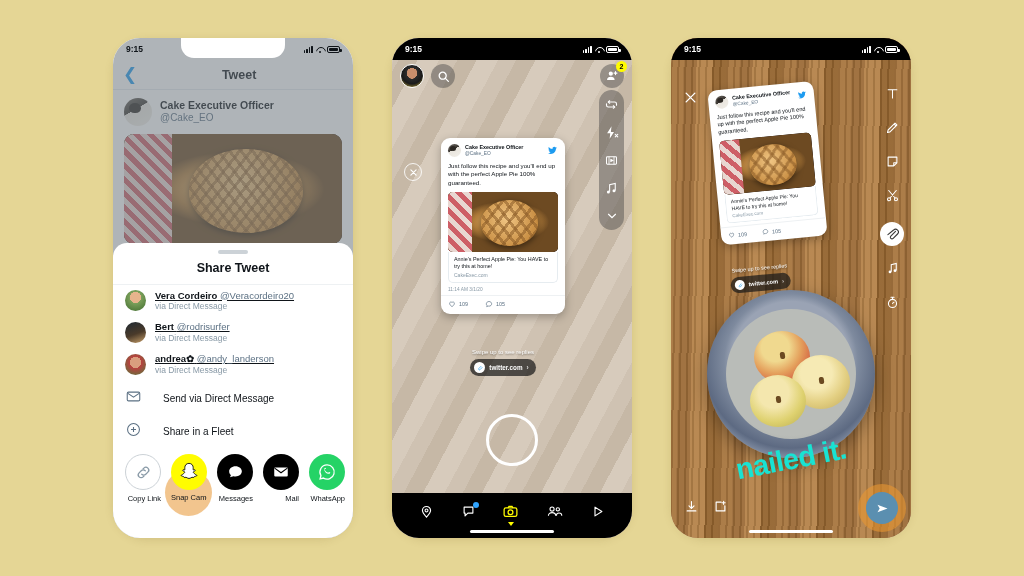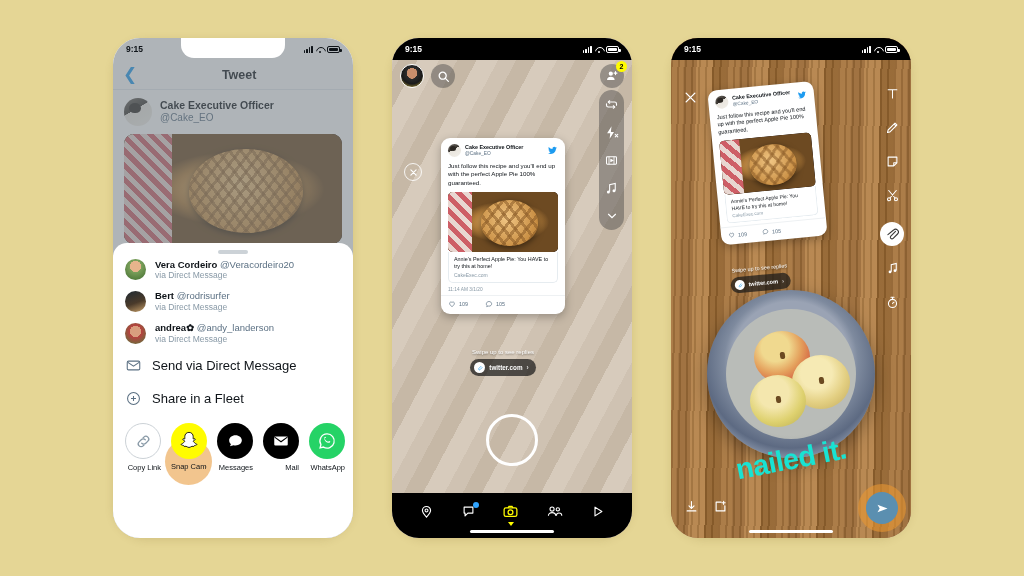--- a/index.html
+++ b/index.html
@@ -88,24 +88,24 @@
     display:flex; flex-direction:column; }
   .grab { width:30px; height:3.5px; border-radius:2px; background:#ccd2d7; margin:7px auto 0; }
   .sheet-title { text-align:center; font-size:12.5px; font-weight:bold; padding:7px 0 9px;
     border-bottom:1px solid #eef1f3; color:#0f1419; }
   .person { display:flex; align-items:center; gap:9px; padding:5px 12px; }
   .p-av { width:21px; height:21px; border-radius:50%; flex:0 0 auto; }
   .p-av.a1{background:radial-gradient(circle at 50% 35%,#e6b48c 0 32%,#7ba05b 33%,#3f6b2e 100%);}
   .p-av.a2{background:linear-gradient(160deg,#1f2a33 0%,#4a3a2a 55%,#c8a06a 100%);}
   .p-av.a3{background:radial-gradient(circle at 50% 40%,#d99e7e 0 34%,#b8413f 35%,#4f7b3a 100%);}
   .p-txt { line-height:1.22; }
-  .p-name { font-size:9.5px; font-weight:bold; color:#0f1419; }
+  .p-name { font-size:9.5px; font-weight:bold; color:#0f1419;text-decoration:underline; }
   .p-name span { font-weight:normal; color:#5b7083; }
   .p-sub { font-size:8.5px; color:#8899a6; }
-  .action { display:flex; align-items:center; gap:11px; padding:9px 13px; font-size:13px; color:#0f1419; }
+  .action { display:flex; align-items:flex-end; gap:22px; padding:9px 13px; font-size:10px; color:#0f1419; }
   .a-ico { width:15px; height:15px; flex:0 0 auto; color:#5b7083; }
   .apps { display:flex; gap:10px; padding:8px 12px 2px; position:relative; }
   .app { width:36px; text-align:right; position:relative; flex:0 0 auto; }
   .app-c { width:36px; height:36px; border-radius:50%; display:flex; align-items:center;
     justify-content:center; position:relative; }
   .app-lbl { font-size:7.5px; color:#0f1419; margin-top:4px; white-space:nowrap;
     overflow:hidden; text-overflow:clip; }
   .c-link{border:1px solid #ccd2d7;background:#fff;}
   .c-snap{background:#fffc00;}
   .c-msg{background:#000;}
@@ -253,20 +253,21 @@
           </div>
           <div class="tw-photo">
               <div class="pie-img"></div>
             </div>
         </div>
 
         <div class="tw-dim"></div>
 
         <div class="sheet">
           <div class="grab"></div>
+          <div class="sheet-title">Share Tweet</div>
 
           <div class="person">
             <div class="p-av a1"></div>
             <div class="p-txt">
               <div class="p-name"><b>Vera Cordeiro</b> <span>@Veracordeiro20</span></div>
               <div class="p-sub">via Direct Message</div>
             </div>
           </div>
           <div class="person">
             <div class="p-av a2"></div>

